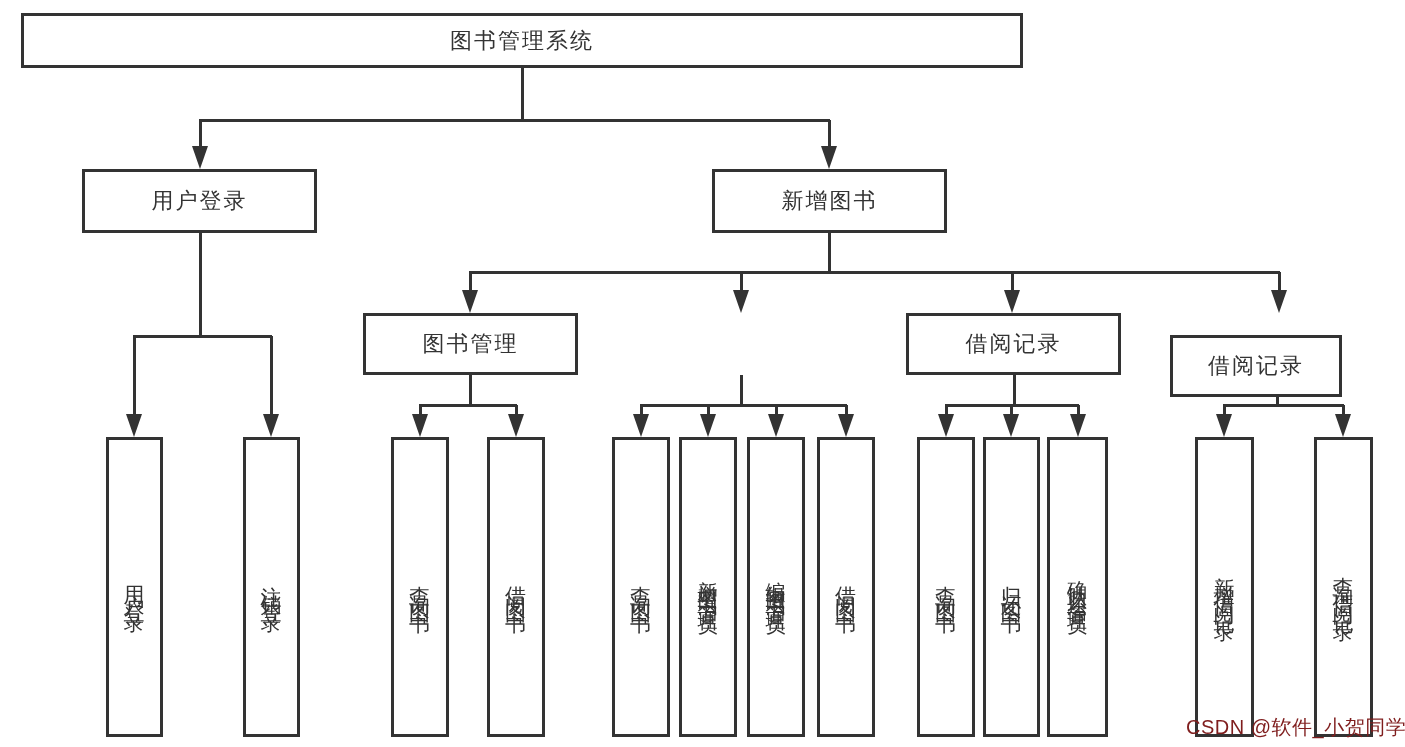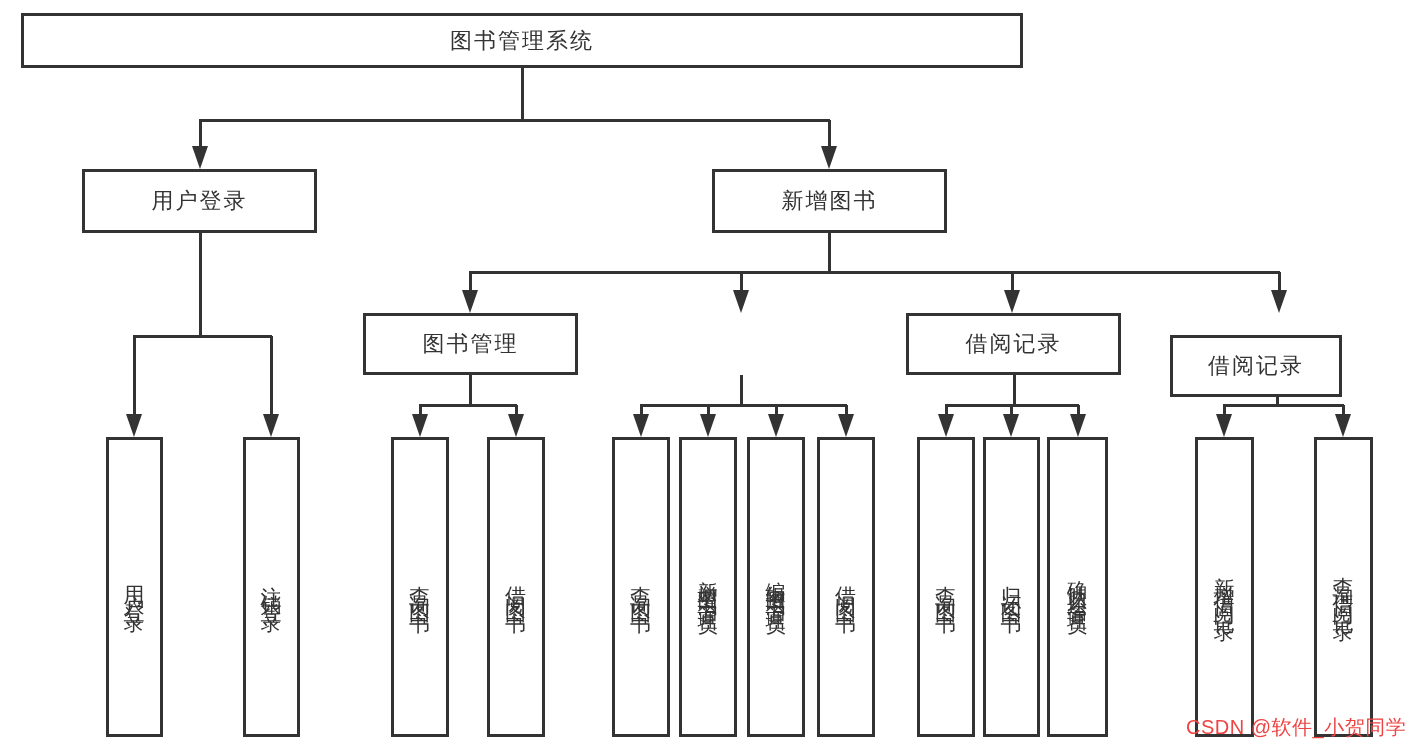--- a/index.html
+++ b/index.html
@@ -18,21 +18,21 @@
   }
   .vbox.long{letter-spacing:5px;font-size:20px;}
   .vline,.hline{position:absolute;background:#333;z-index:1;}
   .arr{
     position:absolute;width:0;height:0;z-index:1;
     border-left:8px solid transparent;border-right:8px solid transparent;
     border-top:23px solid #333;
   }
   .wm{
     position:absolute;left:1186px;top:714px;z-index:6;
-    font-size:20px;color:#ef4444;letter-spacing:0.5px;white-space:nowrap;
+    font-size:20px;color:#7f1d1d;letter-spacing:0.5px;white-space:nowrap;
   }
 </style>
 </head>
 <body>
 
 <div class="stage">
 
   <div class="box" style="left:21px;top:13px;width:1002px;height:55px;">图书管理系统</div>
 
   <div class="box" style="left:82px;top:169px;width:235px;height:64px;">用户登录</div>

